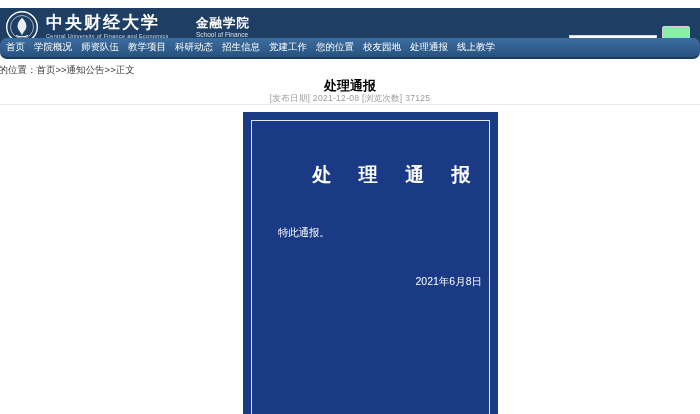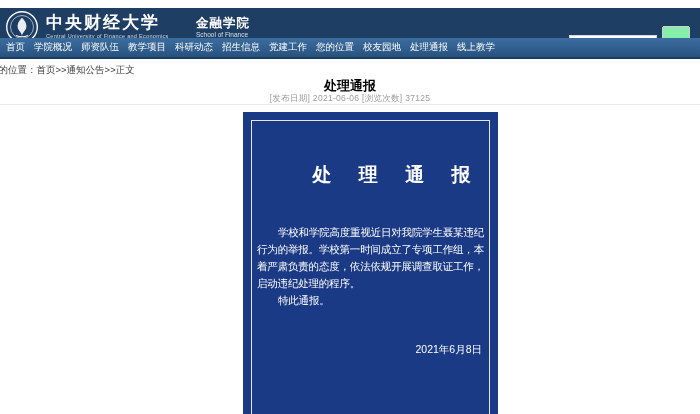--- a/index.html
+++ b/index.html
@@ -19,21 +19,21 @@
   .top-links { position:absolute; right:10px; top:5px; font-size:9px; color:#e8eef5; }
   .top-links a { color:#e8eef5; text-decoration:none; cursor:pointer; }
   .top-links .sep { margin:0 4px; color:#b9c8d8; }
   .search-area { position:absolute; right:10px; top:18px; display:flex; align-items:center; }
   .search-input { width:88px; height:14px; border:1px solid #d9d9d9; background:#fff; font-size:9px; padding:0 3px; outline:none; }
   .search-btn { margin-left:5px; width:28px; height:32px; background:#86efac; border:1px solid #cfcfcf; border-radius:2px; font-size:8.5px; color:#333; line-height:13px; cursor:pointer; }
 
   
   .main-nav { position:absolute; top:38px; left:0; width:700px; height:21px;
     background:linear-gradient(#3c6d9f,#27527f); border-bottom:2px solid #1b3c5f;
-    display:flex; align-items:center; padding-left:6px; }
+    display:flex; align-items:center; padding-left:6px;border-radius:7px; }
   .main-nav ul { list-style:none; display:flex; gap:9px; }
   .main-nav li { font-size:9.5px; color:#fff; white-space:nowrap; cursor:pointer; }
 
   
   .breadcrumb { position:absolute; top:64px; left:-11px; font-size:9.5px; color:#3a3a3a; white-space:nowrap; }
   .breadcrumb .crumb-path { color:#3a3a3a; cursor:pointer; }
 
   
   .article-title { position:absolute; top:77px; left:0; width:700px; text-align:center;
     font-size:13px; font-weight:bold; color:#000000; }
@@ -91,25 +91,24 @@
       <li>处理通报</li>
       <li>线上教学</li>
     </ul>
   </div>
 
   <div class="breadcrumb">
     <span>您的位置：</span><span class="crumb-path">首页&gt;&gt;通知公告&gt;&gt;正文</span>
   </div>
 
   <div class="article-title">处理通报</div>
-  <div class="article-meta">[发布日期] 2021-06-06  [浏览次数] 37125</div>
+  <div class="article-meta">[发布日期] 2021-12-08  [浏览次数] 37125</div>
   <div class="divider"></div>
 
   <div class="notice-card">
     <div class="notice-title">处 理 通 报</div>
     <div class="notice-body">
-      <p>学校和学院高度重视近日对我院学生聂某违纪行为的举报。学校第一时间成立了专项工作组，本着严肃负责的态度，依法依规开展调查取证工作，启动违纪处理的程序。</p>
       <p>特此通报。</p>
     </div>
     <div class="notice-date">2021年6月8日</div>
   </div>
 
 </div>
 
 </body></html>

